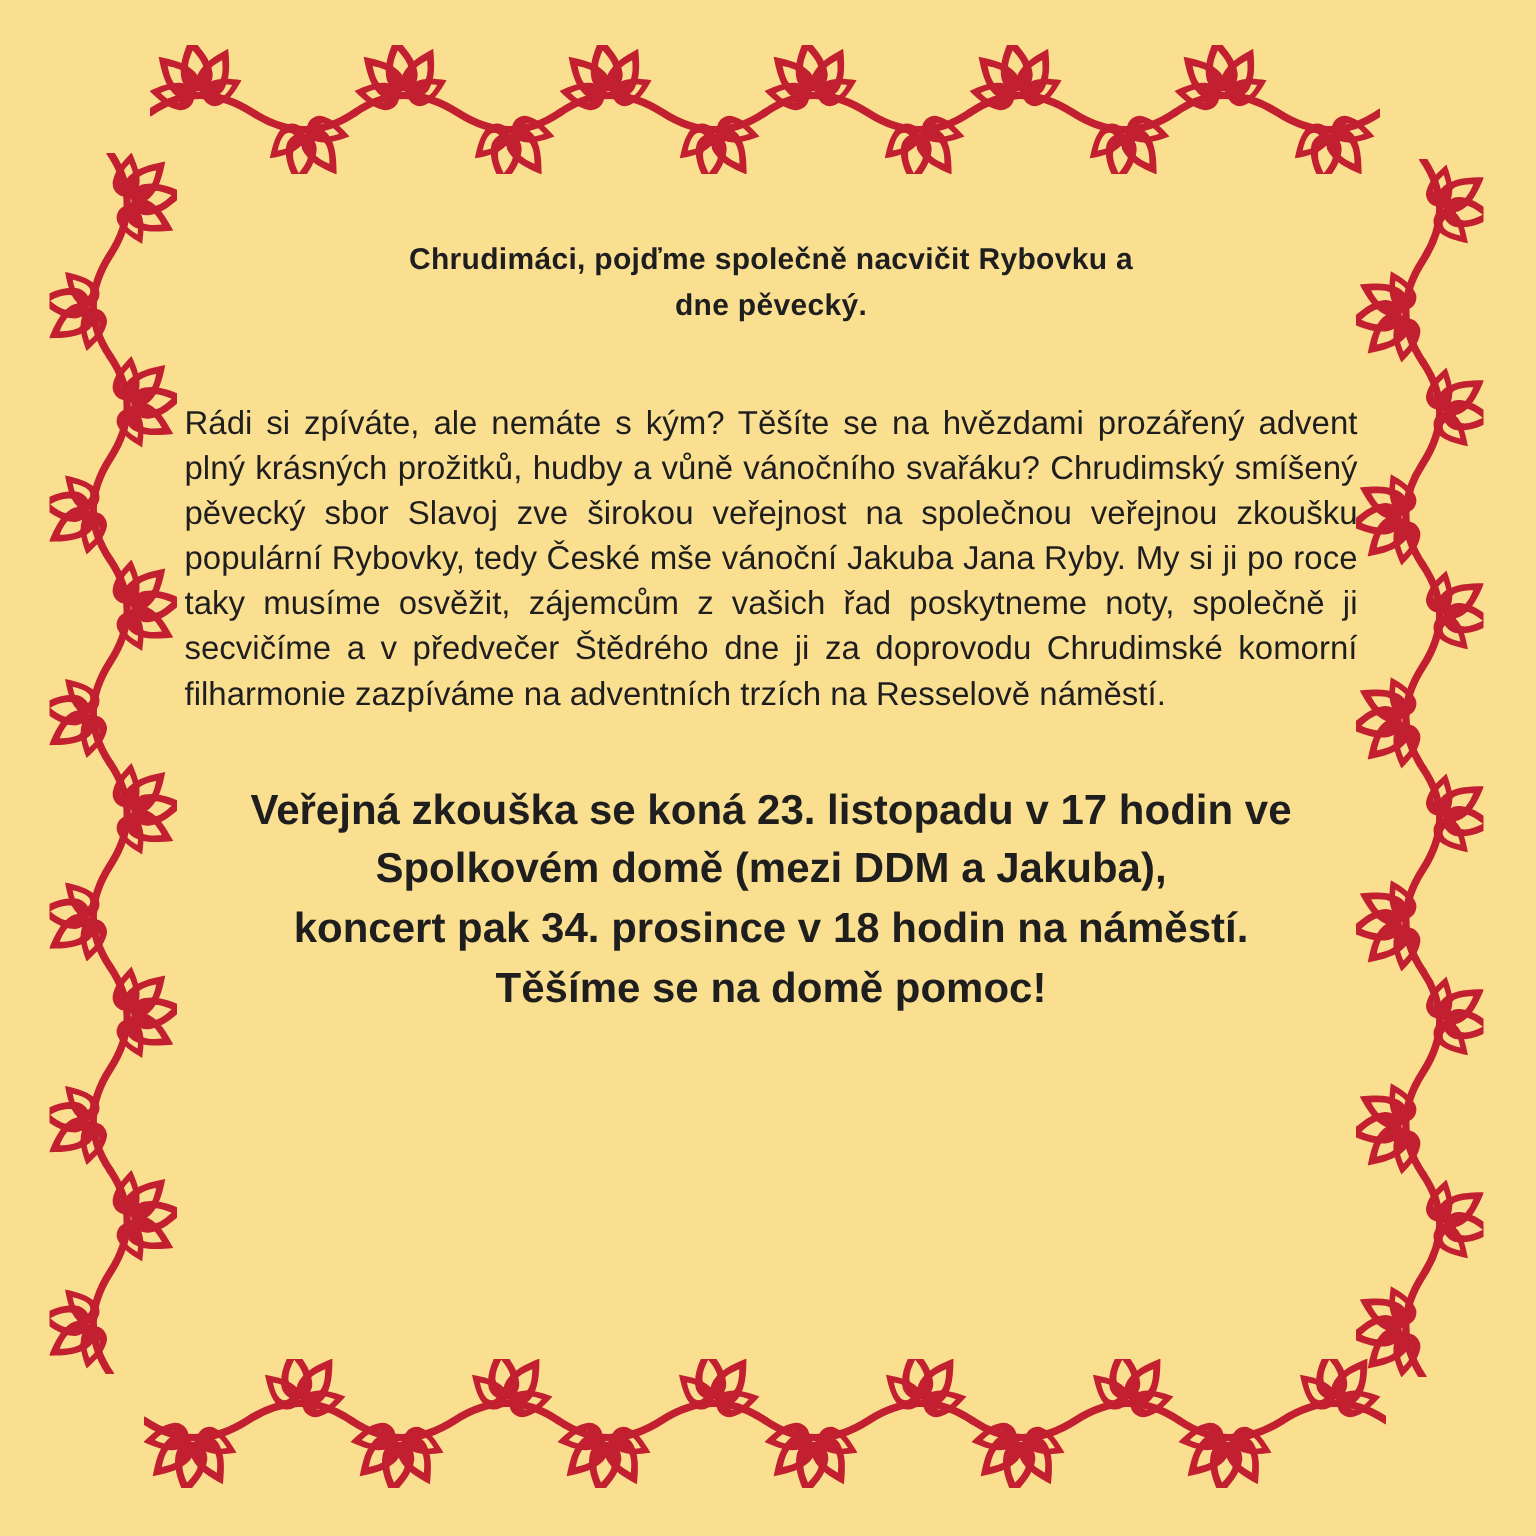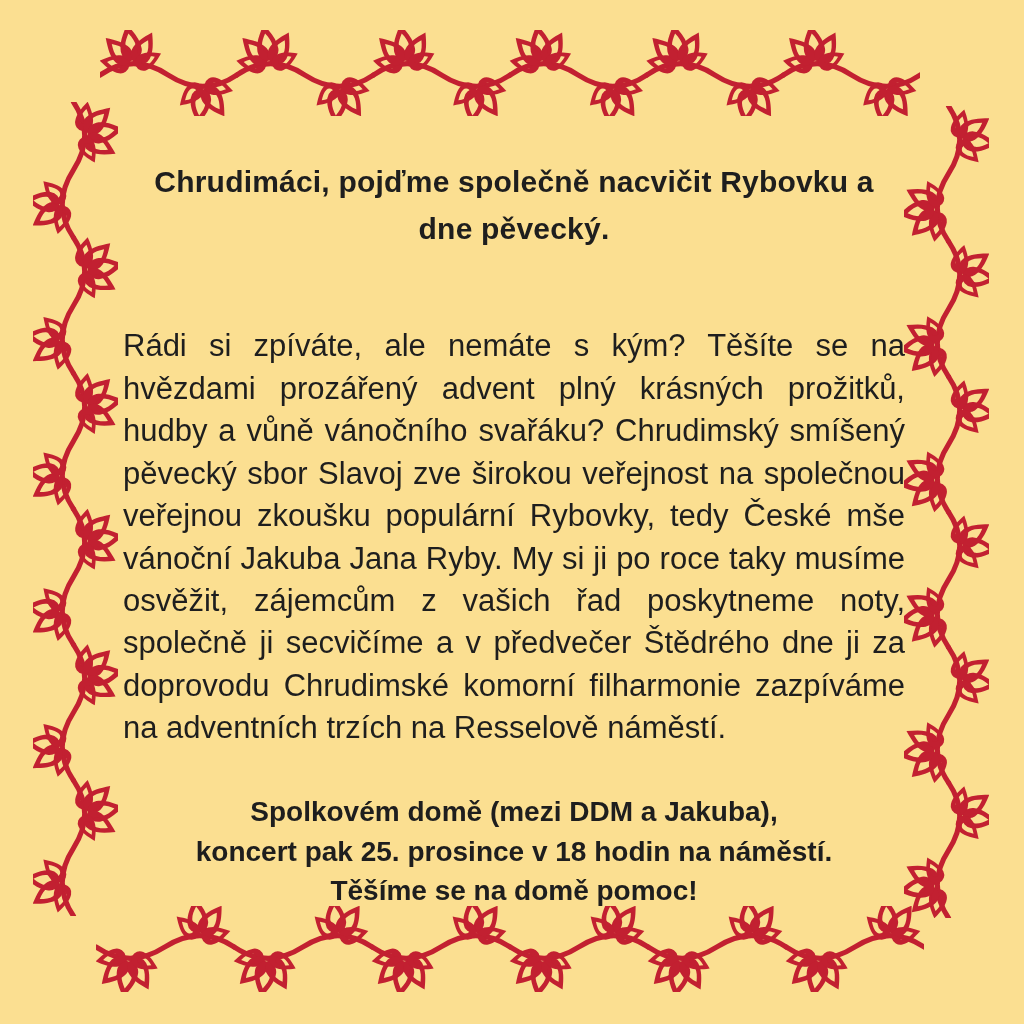--- a/index.html
+++ b/index.html
@@ -22,30 +22,30 @@
   .border-left   { left: 33px;  top: 102px; width: 85px;  height: 814px; }
   .border-right  { left: 904px; top: 106px; width: 85px;  height: 812px; }
 
   .content {
     position: absolute;
     left: 123px;
     top: 158px;
     width: 782px;
   }
   .heading {
-    font-size: 30px;
+    font-size: 20px;
     font-weight: 700;
     text-align: center;
     line-height: 1.57;
     letter-spacing: 0.2px;
     color: var(--ink, #1E1E1E);
   }
   .body-text {
-    margin-top: 73px;
-    font-size: 31px;
+    margin-top: 46px;
+    font-size: 22px;
     line-height: 1.37;
     text-align: justify;
     text-justify: inter-word;
   }
   .footer-block {
     margin-top: 42px;
     font-size: 28px;
     font-weight: 700;
     text-align: center;
     line-height: 1.42;
@@ -105,19 +105,20 @@
 
   <div class="content">
     <h1 class="heading">
       <div>Chrudimáci, pojďme společně nacvičit Rybovku a</div>
       <div>dne pěvecký.</div>
     </h1>
 
     <p class="body-text">Rádi si zpíváte, ale nemáte s kým? Těšíte se na hvězdami prozářený advent plný krásných prožitků, hudby a vůně vánočního svařáku? Chrudimský smíšený pěvecký sbor Slavoj zve širokou veřejnost na společnou veřejnou zkoušku populární Rybovky, tedy České mše vánoční Jakuba Jana Ryby. My si ji po roce taky musíme osvěžit, zájemcům z vašich řad poskytneme noty, společně ji secvičíme a v předvečer Štědrého dne ji za doprovodu Chrudimské komorní filharmonie zazpíváme na adventních trzích na Resselově náměstí.</p>
 
     <div class="footer-block">
+      <div>Veřejná zkouška se koná 23. listopadu v 17 hodin ve</div>
       <div>Spolkovém domě (mezi DDM a Jakuba),</div>
-      <div>koncert pak 25. prosince v 18 hodin na náměstí.</div>
+      <div>koncert pak 34. prosince v 18 hodin na náměstí.</div>
       <div>Těšíme se na domě pomoc!</div>
     </div>
   </div>
 
 </div>
 
 </body></html>

